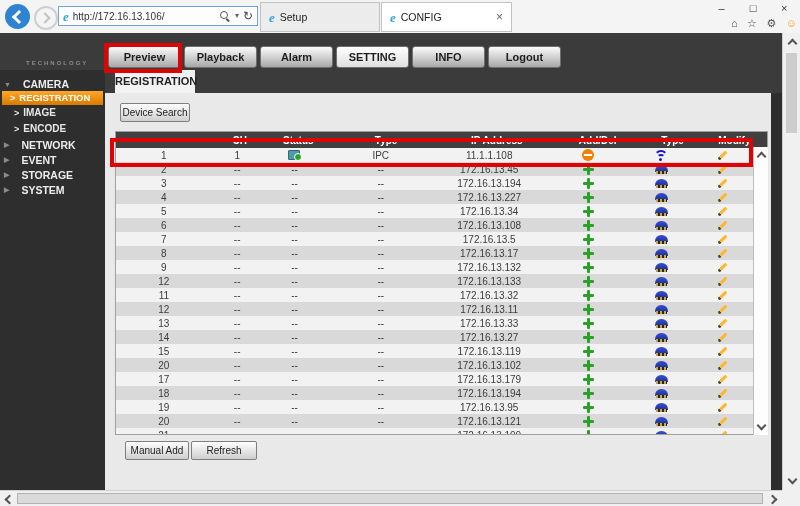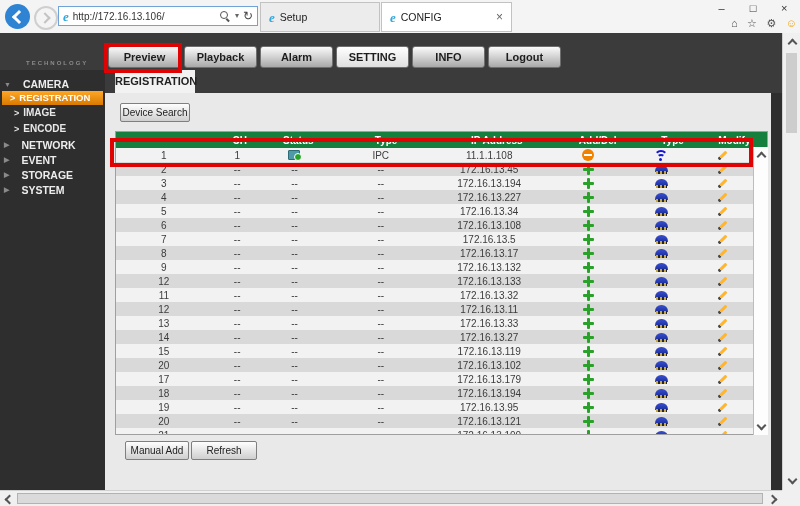--- a/index.html
+++ b/index.html
@@ -53,21 +53,21 @@
   
   .main{left:105px;top:93px;width:666px;height:397px;background:#e9e9e9;}
   .darkstrip{left:771px;top:93px;width:11px;height:397px;background:#2e2e2e;}
   .pbtn{background:linear-gradient(#fefefe,#cfcfcf);border:1px solid #7f7f7f;border-radius:2px;box-sizing:border-box;font-size:10px;color:#222;text-align:center;cursor:pointer;}
   .btn-devsearch{left:120px;top:103px;width:70px;height:19px;line-height:17px;}
   .btn-manual{left:125px;top:441px;width:64px;height:19px;line-height:17px;}
   .btn-refresh{left:191px;top:441px;width:66px;height:19px;line-height:17px;}
 
   
   .table{left:115px;top:131px;width:653px;height:304px;background:#fff;border:1px solid #9f9f9f;box-sizing:border-box;overflow:hidden;}
-  .thead{display:flex;height:16px;background:#15803d;color:#fff;font-size:10px;font-weight:bold;}
+  .thead{display:flex;height:16px;background:#404040;color:#fff;font-size:10px;font-weight:bold;}
   .tbody{width:638px;}
   .tr{display:flex;height:14px;align-items:center;font-size:10px;color:#3c3c3c;background:#f2f2f2;}
   .tr.alt{background:#d9d9d9;}
   .th,.td{text-align:center;overflow:hidden;white-space:nowrap;display:flex;align-items:center;justify-content:center;}
   .c0{width:15%}.c1{width:8%}.c2{width:10%}.c3{width:17%}.c4{width:17%}.c5{width:14%}.c6{width:9%}.c7{width:10%}
   .tscroll{left:753px;top:147px;width:15px;height:288px;background:#fdfdfd;border-left:1px solid #bdbdbd;box-sizing:border-box;}
   .chev{display:inline-block;width:5px;height:5px;border-left:2px solid #555;border-bottom:2px solid #555;}
   .chev.up{transform:rotate(135deg)}.chev.down{transform:rotate(-45deg)}
   .chev.left{transform:rotate(45deg)}.chev.right{transform:rotate(-135deg)}
   .tscroll .up{position:absolute;left:4px;top:6px;}

